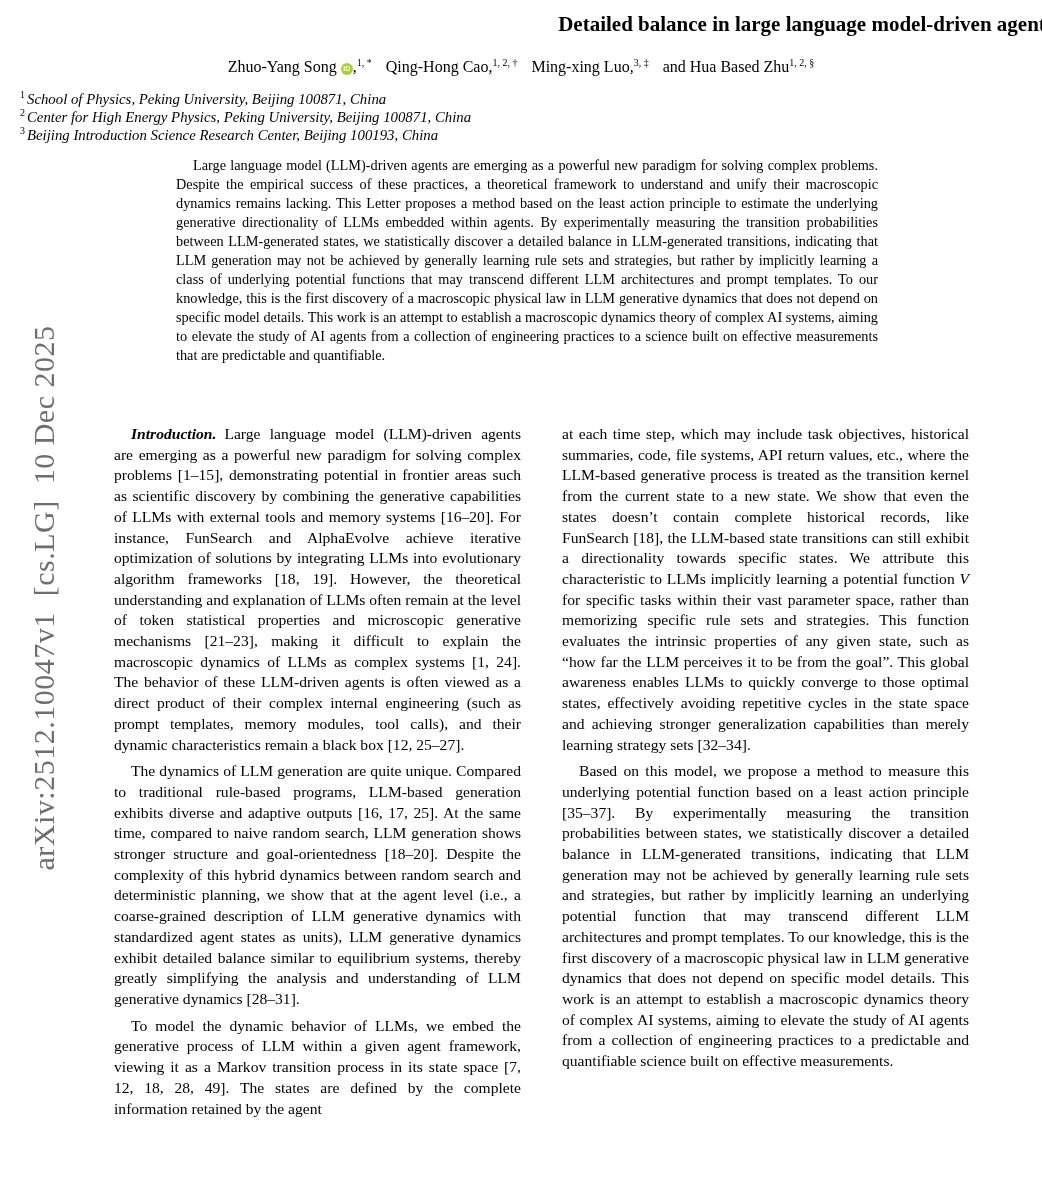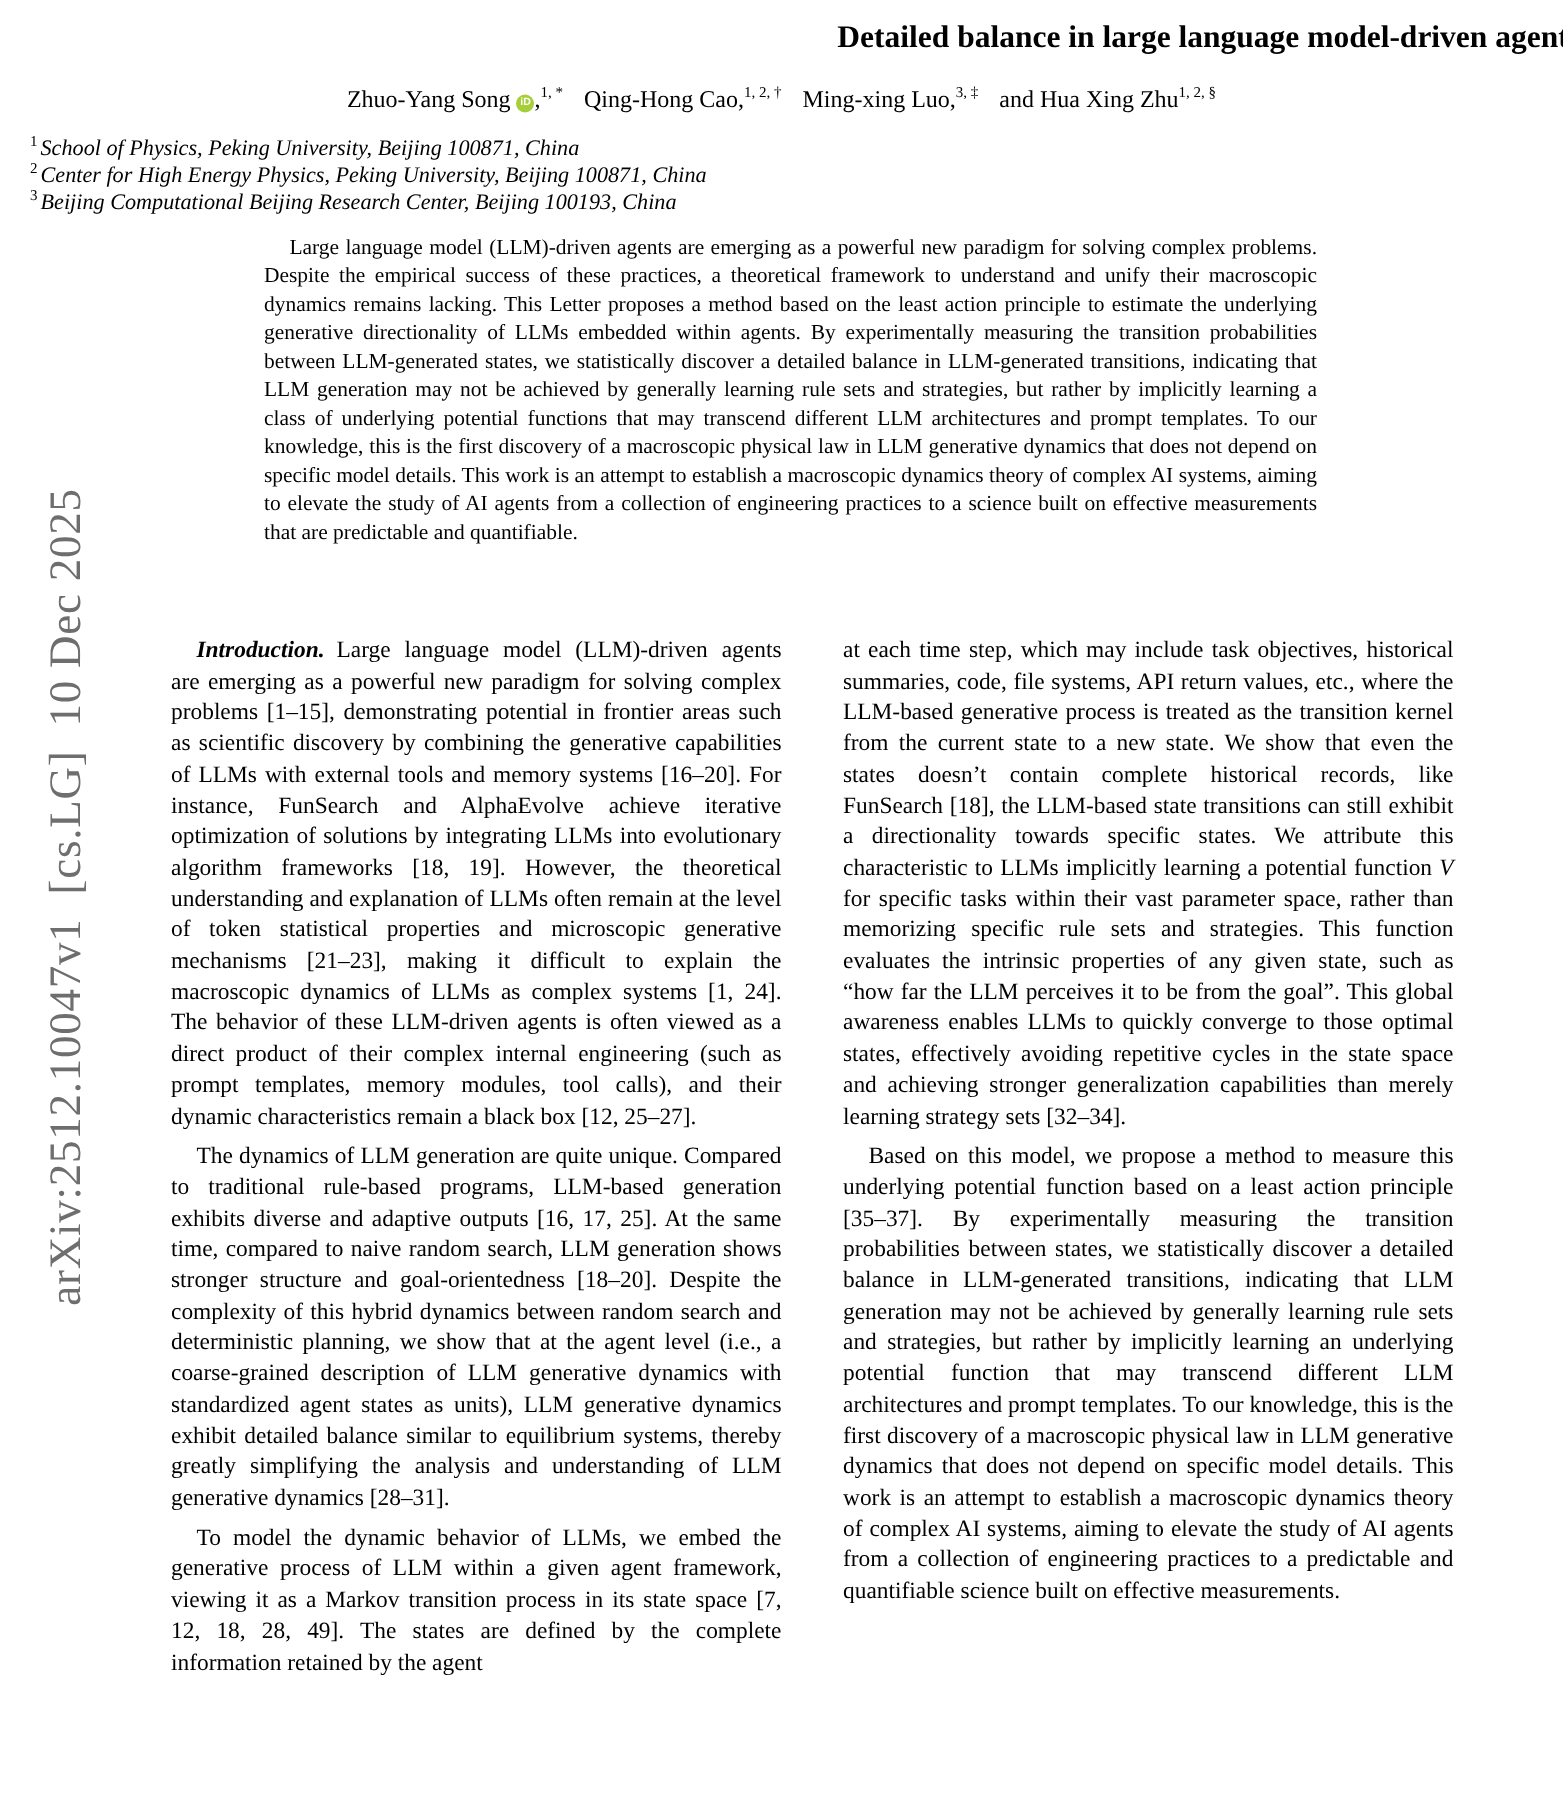--- a/index.html
+++ b/index.html
@@ -117,27 +117,27 @@
 <div class="page">
 
   <div class="watermark">arXiv:2512.10047v1  [cs.LG]  10 Dec 2025</div>
 
   <h1 class="title">Detailed balance in large language model-driven agents</h1>
 
   <div class="authors">
     <span class="author"><span>Zhuo-Yang Song</span><span class="orcid">iD</span><span>,</span><span class="sup">1, *</span></span>
     <span class="author"><span>Qing-Hong Cao</span><span>,</span><span class="sup">1, 2, †</span></span>
     <span class="author"><span>Ming-xing Luo</span><span>,</span><span class="sup">3, ‡</span></span>
-    <span class="author"><span>and Hua Xing Zhu</span><span></span><span class="sup">1, 2, §</span></span>
+    <span class="author"><span>and Hua Based Zhu</span><span></span><span class="sup">1, 2, §</span></span>
   </div>
 
   <div class="affils">
     <div class="affil"><span class="sup">1</span><span>School of Physics, Peking University, Beijing 100871, China</span></div>
     <div class="affil"><span class="sup">2</span><span>Center for High Energy Physics, Peking University, Beijing 100871, China</span></div>
-    <div class="affil"><span class="sup">3</span><span>Beijing Computational Beijing Research Center, Beijing 100193, China</span></div>
+    <div class="affil"><span class="sup">3</span><span>Beijing Introduction Science Research Center, Beijing 100193, China</span></div>
   </div>
 
   <div class="abstract">
     <p>Large language model (LLM)-driven agents are emerging as a powerful new paradigm for solving complex problems. Despite the empirical success of these practices, a theoretical framework to understand and unify their macroscopic dynamics remains lacking. This Letter proposes a method based on the least action principle to estimate the underlying generative directionality of LLMs embedded within agents. By experimentally measuring the transition probabilities between LLM-generated states, we statistically discover a detailed balance in LLM-generated transitions, indicating that LLM generation may not be achieved by generally learning rule sets and strategies, but rather by implicitly learning a class of underlying potential functions that may transcend different LLM architectures and prompt templates. To our knowledge, this is the first discovery of a macroscopic physical law in LLM generative dynamics that does not depend on specific model details. This work is an attempt to establish a macroscopic dynamics theory of complex AI systems, aiming to elevate the study of AI agents from a collection of engineering practices to a science built on effective measurements that are predictable and quantifiable.</p>
   </div>
 
   <div class="columns">
     <div class="col">
       <p class="para"><span class="lead">Introduction.</span><span>Large language model (LLM)-driven agents are emerging as a powerful new paradigm for solving complex problems [1–15], demonstrating potential in frontier areas such as scientific discovery by combining the generative capabilities of LLMs with external tools and memory systems [16–20]. For instance, FunSearch and AlphaEvolve achieve iterative optimization of solutions by integrating LLMs into evolutionary algorithm frameworks [18, 19]. However, the theoretical understanding and explanation of LLMs often remain at the level of token statistical properties and microscopic generative mechanisms [21–23], making it difficult to explain the macroscopic dynamics of LLMs as complex systems [1, 24]. The behavior of these LLM-driven agents is often viewed as a direct product of their complex internal engineering (such as prompt templates, memory modules, tool calls), and their dynamic characteristics remain a black box [12, 25–27].</span></p>
       <p class="para">The dynamics of LLM generation are quite unique. Compared to traditional rule-based programs, LLM-based generation exhibits diverse and adaptive outputs [16, 17, 25]. At the same time, compared to naive random search, LLM generation shows stronger structure and goal-orientedness [18–20]. Despite the complexity of this hybrid dynamics between random search and deterministic planning, we show that at the agent level (i.e., a coarse-grained description of LLM generative dynamics with standardized agent states as units), LLM generative dynamics exhibit detailed balance similar to equilibrium systems, thereby greatly simplifying the analysis and understanding of LLM generative dynamics [28–31].</p>

